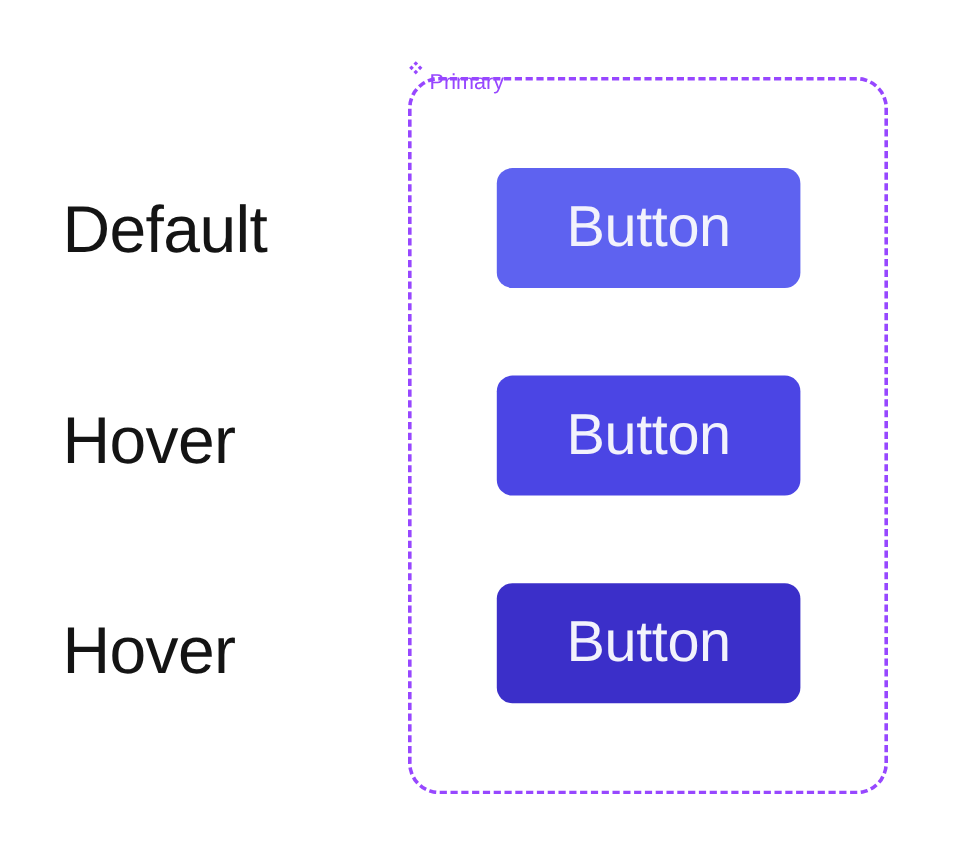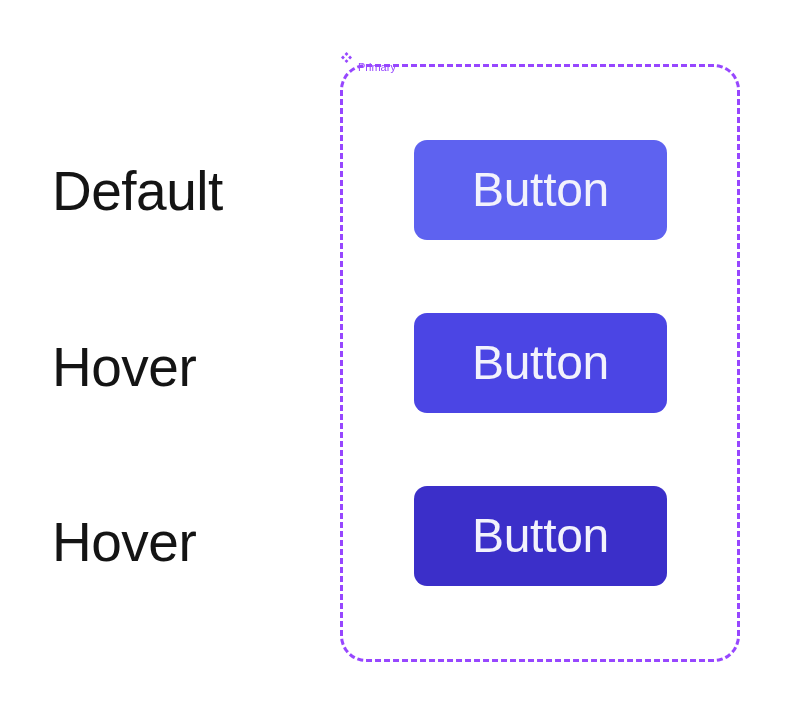--- a/index.html
+++ b/index.html
@@ -61,21 +61,21 @@
     height: 16px;
   }
   .component-badge .diamond-icon {
     display: block;
     width: 13px;
     height: 13px;
     flex: 0 0 auto;
   }
   .component-badge .badge-text {
     font-family: "Liberation Sans", sans-serif;
-    font-size: 11px;
+    font-size: 18px;
     font-weight: 400;
     color: #9747FF;
     line-height: 1;
     white-space: nowrap;
     margin-top: 23px;
   }
 
   
   .button-stack {
     position: absolute;

